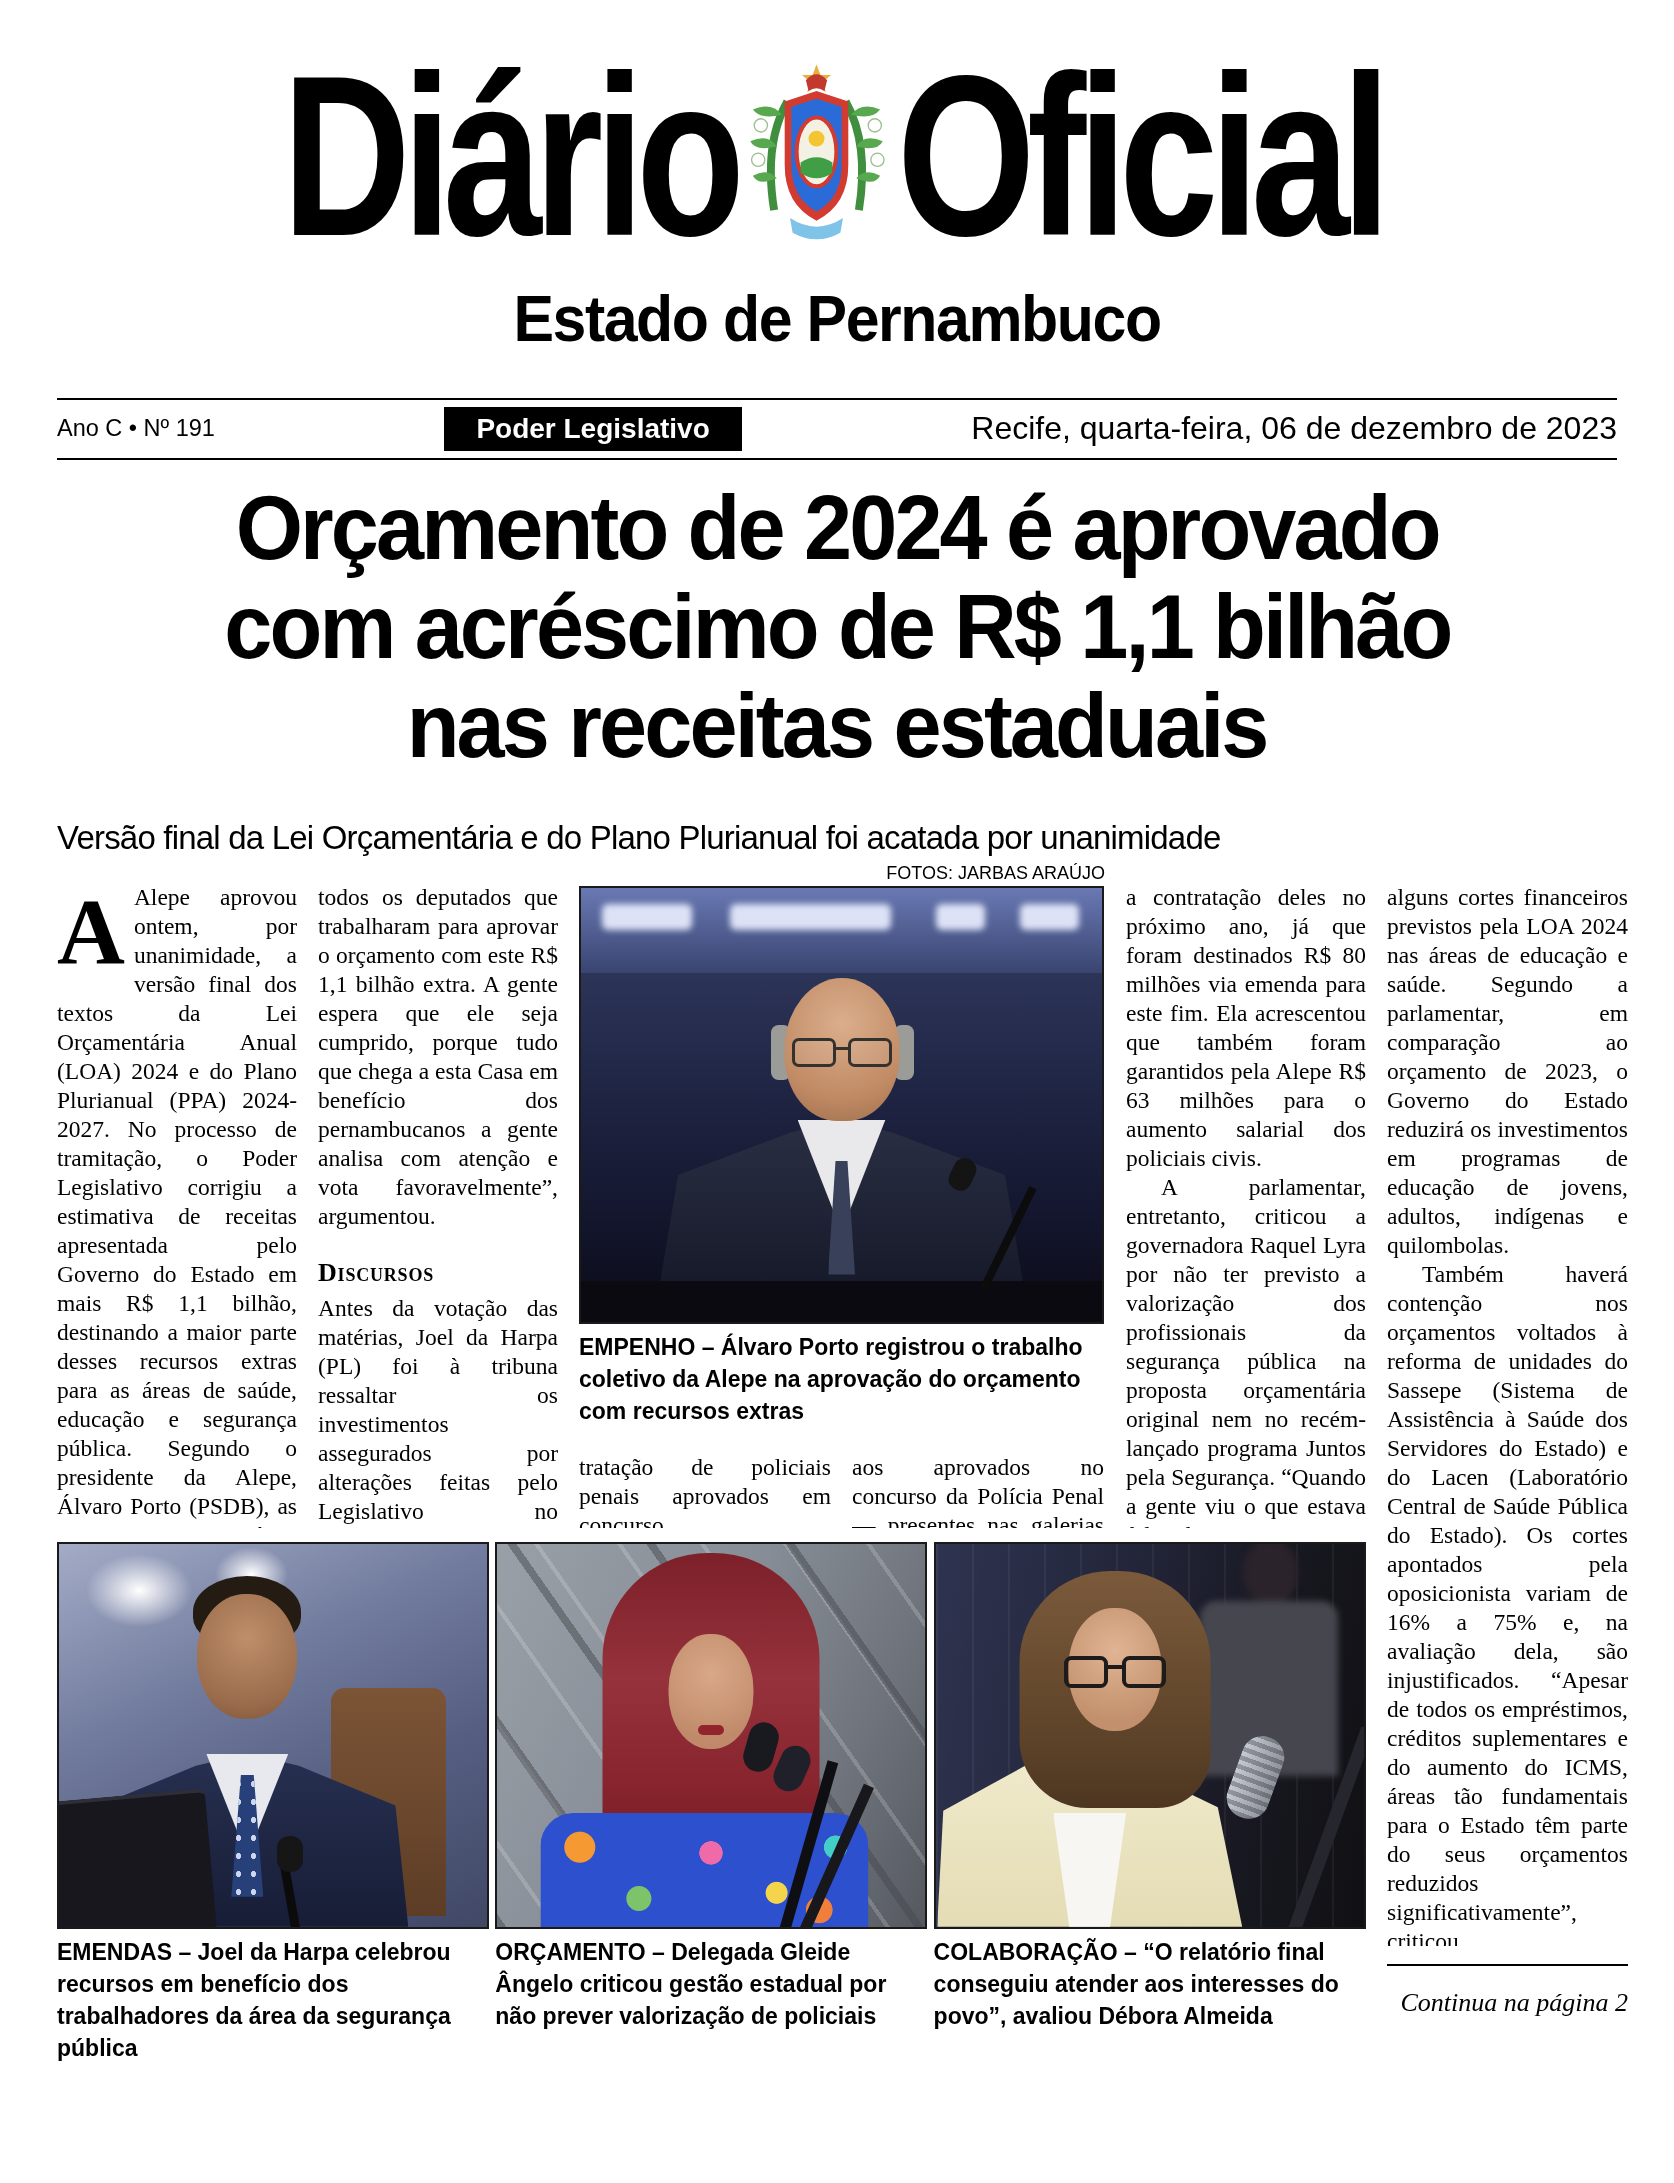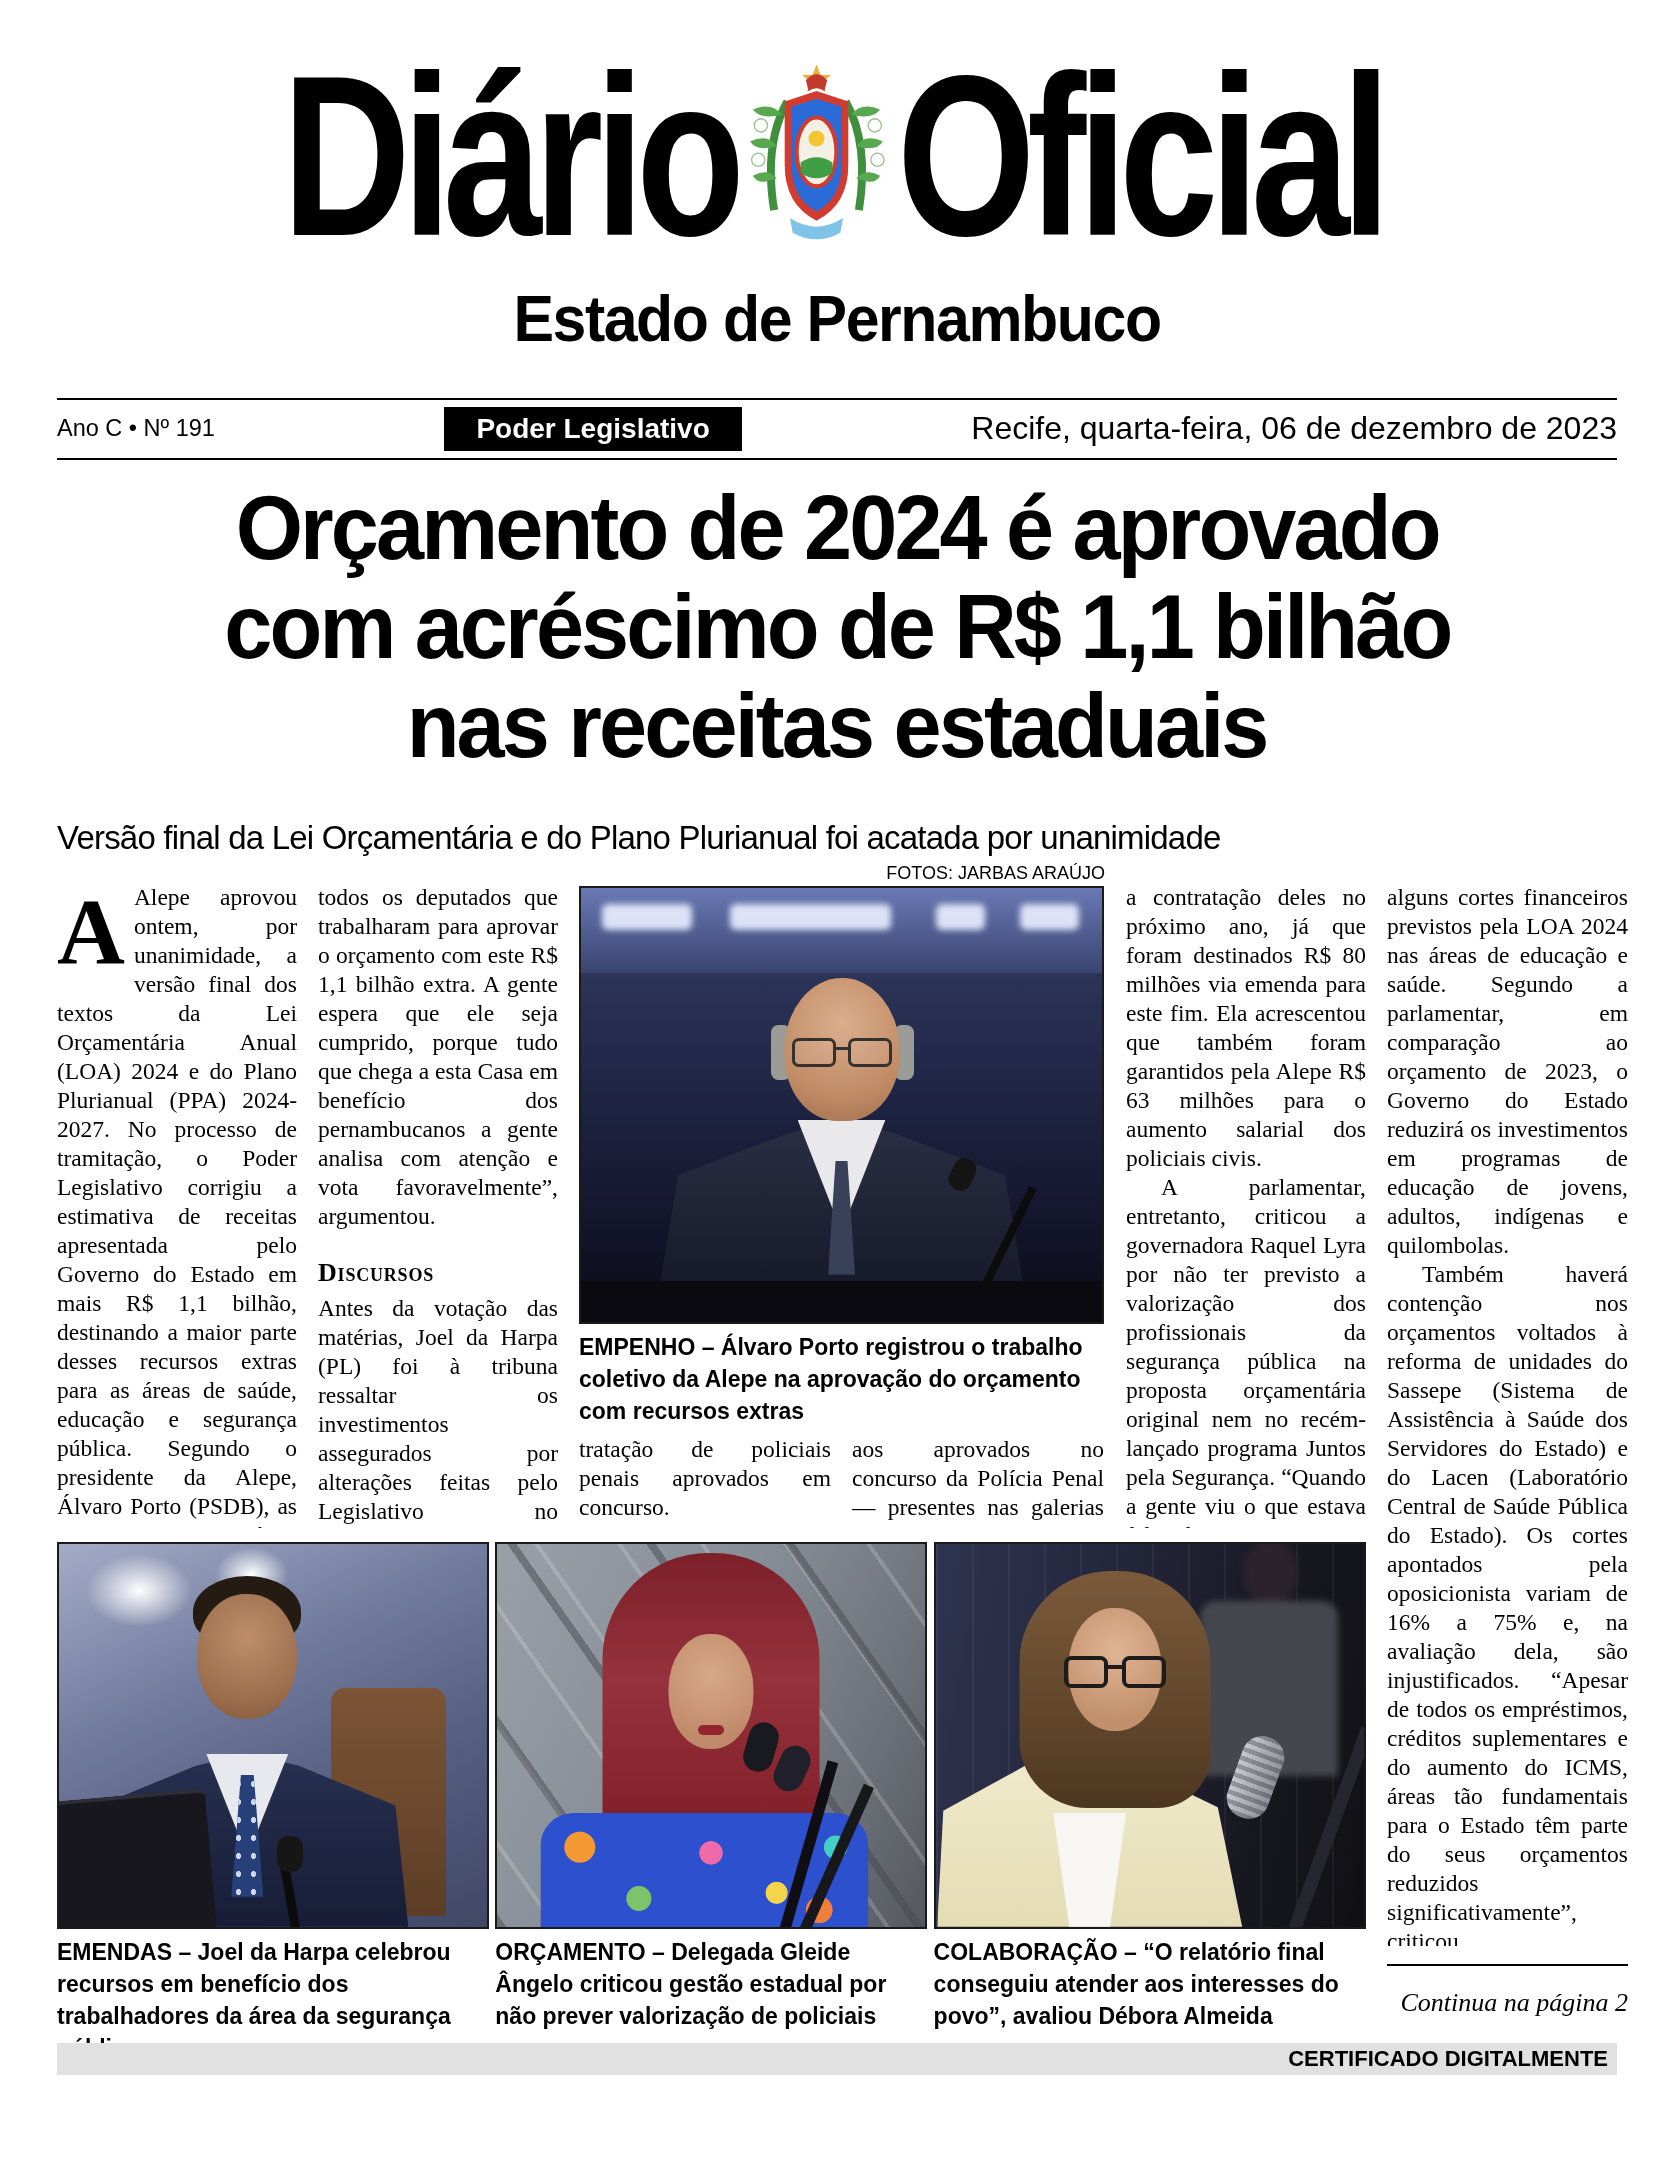--- a/index.html
+++ b/index.html
@@ -44,21 +44,21 @@
   .sect-head{font:700 26px/1 "Liberation Serif",serif;font-variant:small-caps;margin:29px 0 7.6px;
              letter-spacing:0.8px;}
   .credit{text-align:right;font-size:18px;height:21px;line-height:21px;margin-bottom:1.5px;}
 
   
   .photo{border:2.3px solid #1a1a1a;position:relative;overflow:hidden;background:#333;}
   .photo-main{width:521px;height:434px;}
   .cap{font:700 23px/32px "Liberation Sans",sans-serif;padding-top:7.6px;}
   .maincap{margin-bottom:7.6px;}
   .subrow{display:flex;gap:21px;}
-  .subcol{width:252px;height:118px;overflow:hidden;}
+  .subcol{width:252px;height:118px;overflow:hidden;margin-top:18px;}
   .photos-row{display:flex;gap:5.3px;margin-top:13.7px;}
   .pcol{width:433px;flex:none;}
   .photo-sm{width:428px;height:383px;}
   .cont-rule{border-top:2.3px solid #000;margin-top:18px;}
   .continua{text-align:right;font:italic 26px/1.3 "Liberation Serif",serif;padding-top:20px;}
   .certbar{position:absolute;left:57px;right:57px;top:2043px;height:32px;background:#e1e1e1;
            text-align:right;font:700 22px/32px "Liberation Sans",sans-serif;padding-right:9px;
            box-sizing:border-box;}
 
   
@@ -317,16 +317,15 @@
       <div class="col5-text">
         <p>alguns cortes financeiros previstos pela LOA 2024 nas áreas de educação e saúde. Segundo a parlamentar, em comparação ao orçamento de 2023, o Governo do Estado reduzirá os investimentos em programas de educação de jovens, adultos, indígenas e quilombolas.</p>
         <p>Também haverá contenção nos orçamentos voltados à reforma de unidades do Sassepe (Sistema de Assistência à Saúde dos Servidores do Estado) e do Lacen (Laboratório Central de Saúde Pública do Estado). Os cortes apontados pela oposicionista variam de 16% a 75% e, na avaliação dela, são injustificados. “Apesar de todos os empréstimos, créditos suplementares e do aumento do ICMS, áreas tão fundamentais para o Estado têm parte do seus orçamentos reduzidos significativamente”, criticou.</p>
 
       </div>
       <div class="cont-rule"></div>
       <div class="continua">Continua na página 2</div>
     </div>
   </div>
 
-  <div class="certbar">CERTIFICADO DIGITALMENTE</div>
 
 </div>
 
 
 </body></html>

